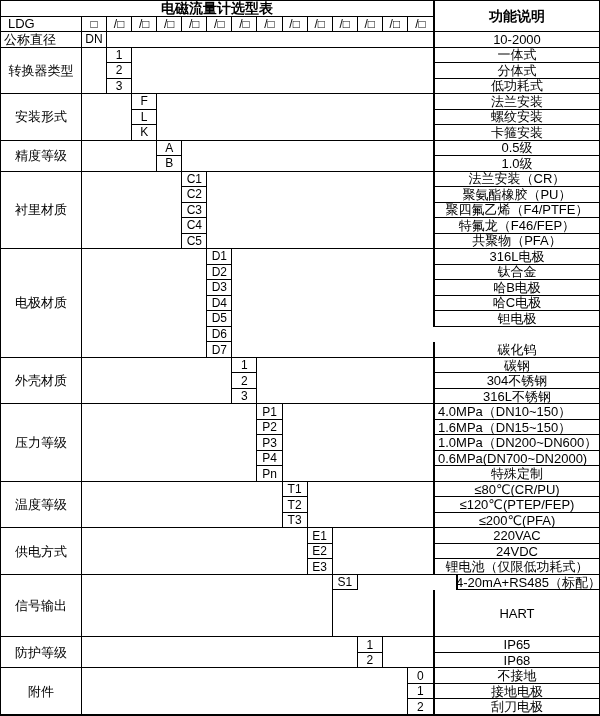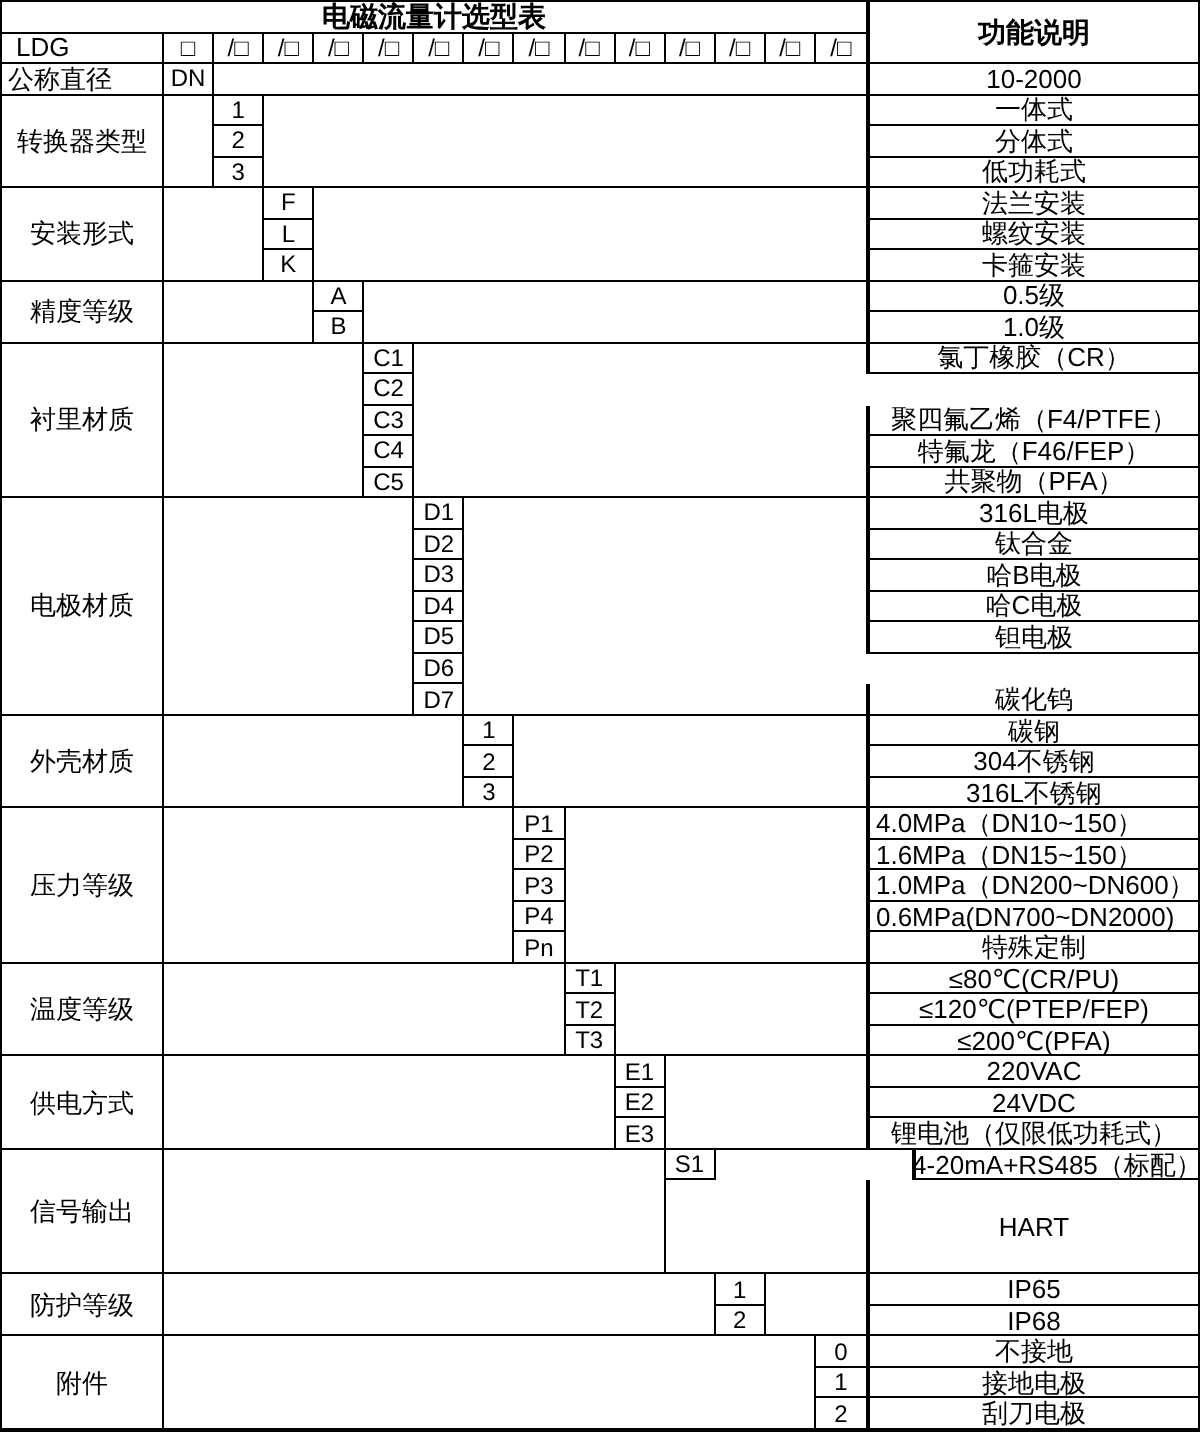--- a/index.html
+++ b/index.html
@@ -80,22 +80,23 @@
     <div class="cell" style="grid-area: 10 / 1 / 12 / 2;">精度等级</div>
     <div class="cell" style="grid-area: 10 / 2 / 12 / 5;"></div>
     <div class="cell code" style="grid-area: 10 / 5 / 11 / 6;">A</div>
     <div class="cell thick-l" style="grid-area: 10 / 16 / 11 / 17;">0.5级</div>
     <div class="cell code" style="grid-area: 11 / 5 / 12 / 6;">B</div>
     <div class="cell thick-l" style="grid-area: 11 / 16 / 12 / 17;">1.0级</div>
     <div class="cell no-r" style="grid-area: 10 / 6 / 12 / 16;"></div>
     <div class="cell" style="grid-area: 12 / 1 / 17 / 2;">衬里材质</div>
     <div class="cell" style="grid-area: 12 / 2 / 17 / 6;"></div>
     <div class="cell code" style="grid-area: 12 / 6 / 13 / 7;">C1</div>
-    <div class="cell thick-l" style="grid-area: 12 / 16 / 13 / 17;">氯丁橡胶（CR）</div>
+    <div class="cell thick-l" style="grid-area: 12 / 16 / 13 / 17;">法兰安装（CR）</div>
     <div class="cell code" style="grid-area: 13 / 6 / 14 / 7;">C2</div>
+    <div class="cell thick-l" style="grid-area: 13 / 16 / 14 / 17;">聚氨酯橡胶（PU）</div>
     <div class="cell code" style="grid-area: 14 / 6 / 15 / 7;">C3</div>
     <div class="cell thick-l" style="grid-area: 14 / 16 / 15 / 17;">聚四氟乙烯（F4/PTFE）</div>
     <div class="cell code" style="grid-area: 15 / 6 / 16 / 7;">C4</div>
     <div class="cell thick-l" style="grid-area: 15 / 16 / 16 / 17;">特氟龙（F46/FEP）</div>
     <div class="cell code" style="grid-area: 16 / 6 / 17 / 7;">C5</div>
     <div class="cell thick-l" style="grid-area: 16 / 16 / 17 / 17;">共聚物（PFA）</div>
     <div class="cell no-r" style="grid-area: 12 / 7 / 17 / 16;"></div>
     <div class="cell" style="grid-area: 17 / 1 / 24 / 2;">电极材质</div>
     <div class="cell" style="grid-area: 17 / 2 / 24 / 7;"></div>
     <div class="cell code" style="grid-area: 17 / 7 / 18 / 8;">D1</div>

